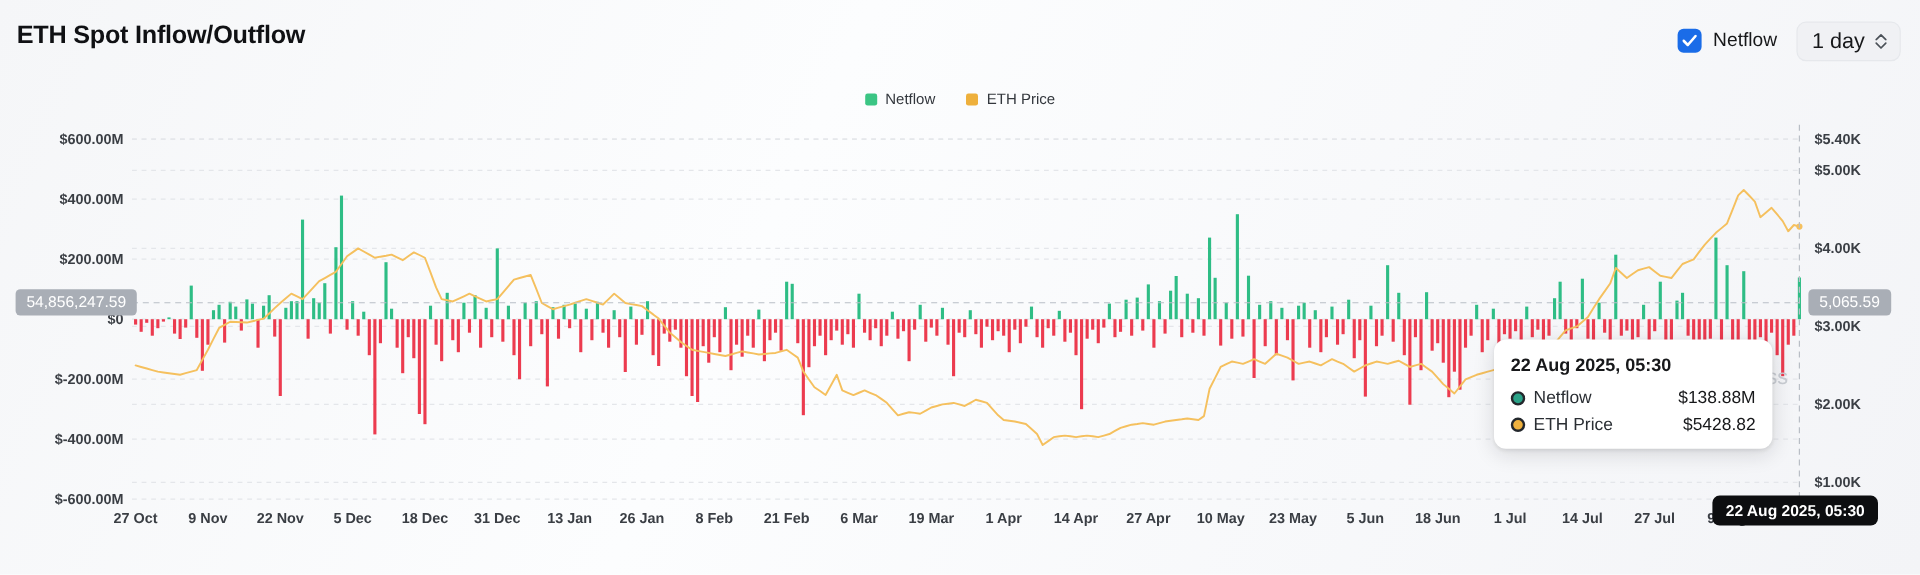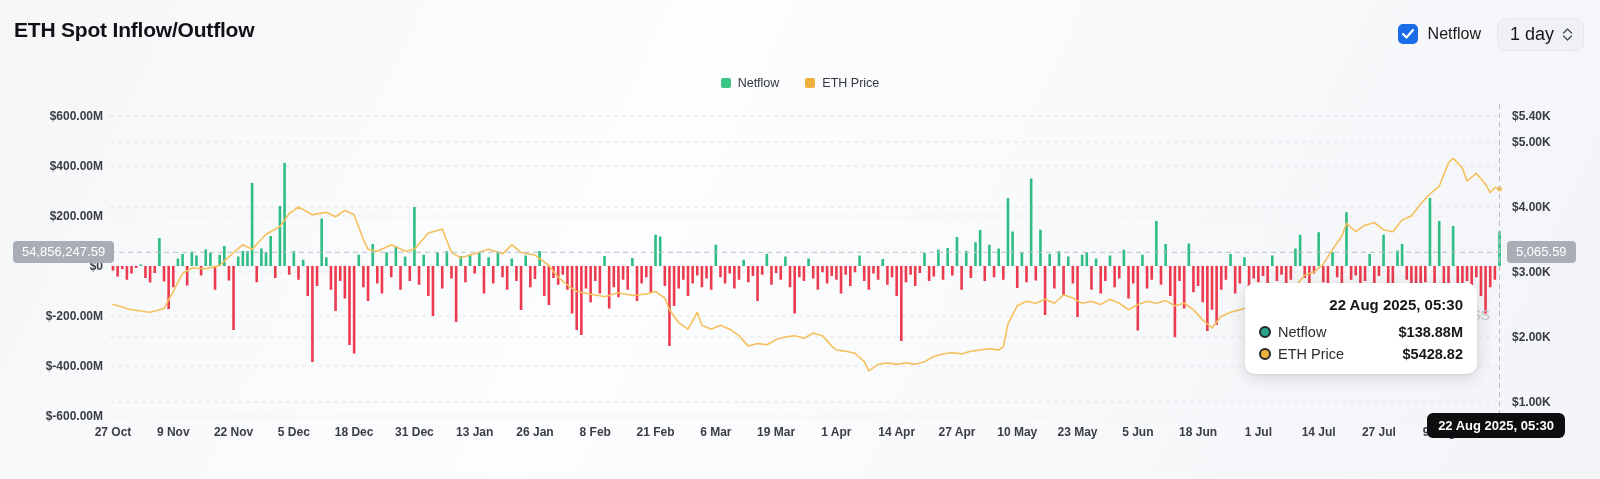--- a/index.html
+++ b/index.html
@@ -1,20 +1,19 @@
 <!DOCTYPE html>
 <html><head>
 <meta charset="utf-8">
 <style>
   html,body{margin:0;padding:0;background:#ffffff;}
   .canvas{
     position:relative;width:1600px;height:479px;overflow:hidden;
     font-family:"Liberation Sans",sans-serif;
     background:linear-gradient(115deg,#f5f6f8 0%,#fcfdfe 40%,#f3f4f7 100%);
-    text-align:right;
   }
   
   .page-title{position:absolute;left:14px;top:18px;font-size:21px;font-weight:700;color:#101114;letter-spacing:-0.2px;}
   .header-controls{position:absolute;right:16px;top:18px;display:flex;align-items:center;gap:16px;height:32px;}
   .cbx-wrap{display:flex;align-items:center;gap:10px;cursor:pointer;}
   .cbx{width:20px;height:20px;border-radius:5px;background:#1a6ce8;display:flex;align-items:center;justify-content:center;}
   .cbx svg{display:block;}
   .cbx-label{font-size:16px;color:#17181a;}
   .period-select{
     display:flex;align-items:center;gap:8px;background:#f0f1f4;border:1px solid #e6e8ec;
@@ -40,21 +39,21 @@
   }
   
   .tooltip{
     position:absolute;left:1245px;top:283px;width:204px;background:#ffffff;border-radius:10px;
     box-shadow:0 4px 18px rgba(20,24,31,0.14),0 1px 3px rgba(20,24,31,0.08);
     padding:13px 14px 12px 14px;z-index:5;
   }
   .tooltip-title{font-size:15px;font-weight:700;color:#17181a;margin-bottom:11px;}
   .tooltip-row{display:flex;align-items:center;gap:7px;font-size:14.5px;color:#2a2e33;margin-top:6px;}
   .tooltip-dot{width:8px;height:8px;border-radius:50%;border:2.5px solid #23272c;display:inline-block;}
-  .tooltip-val{margin-left:auto;font-weight:700;color:#17181a;}
+  .tooltip-val{margin-left:auto;font-weight:400;color:#17181a;}
   .watermark{position:absolute;left:1472px;top:304px;font-size:18px;font-weight:400;color:#c9cdd3;z-index:1;}
 </style>
 </head>
 <body>
 
 <div class="canvas">
 
   <div class="page-title">ETH Spot Inflow/Outflow</div>
 
   <div class="header-controls">

